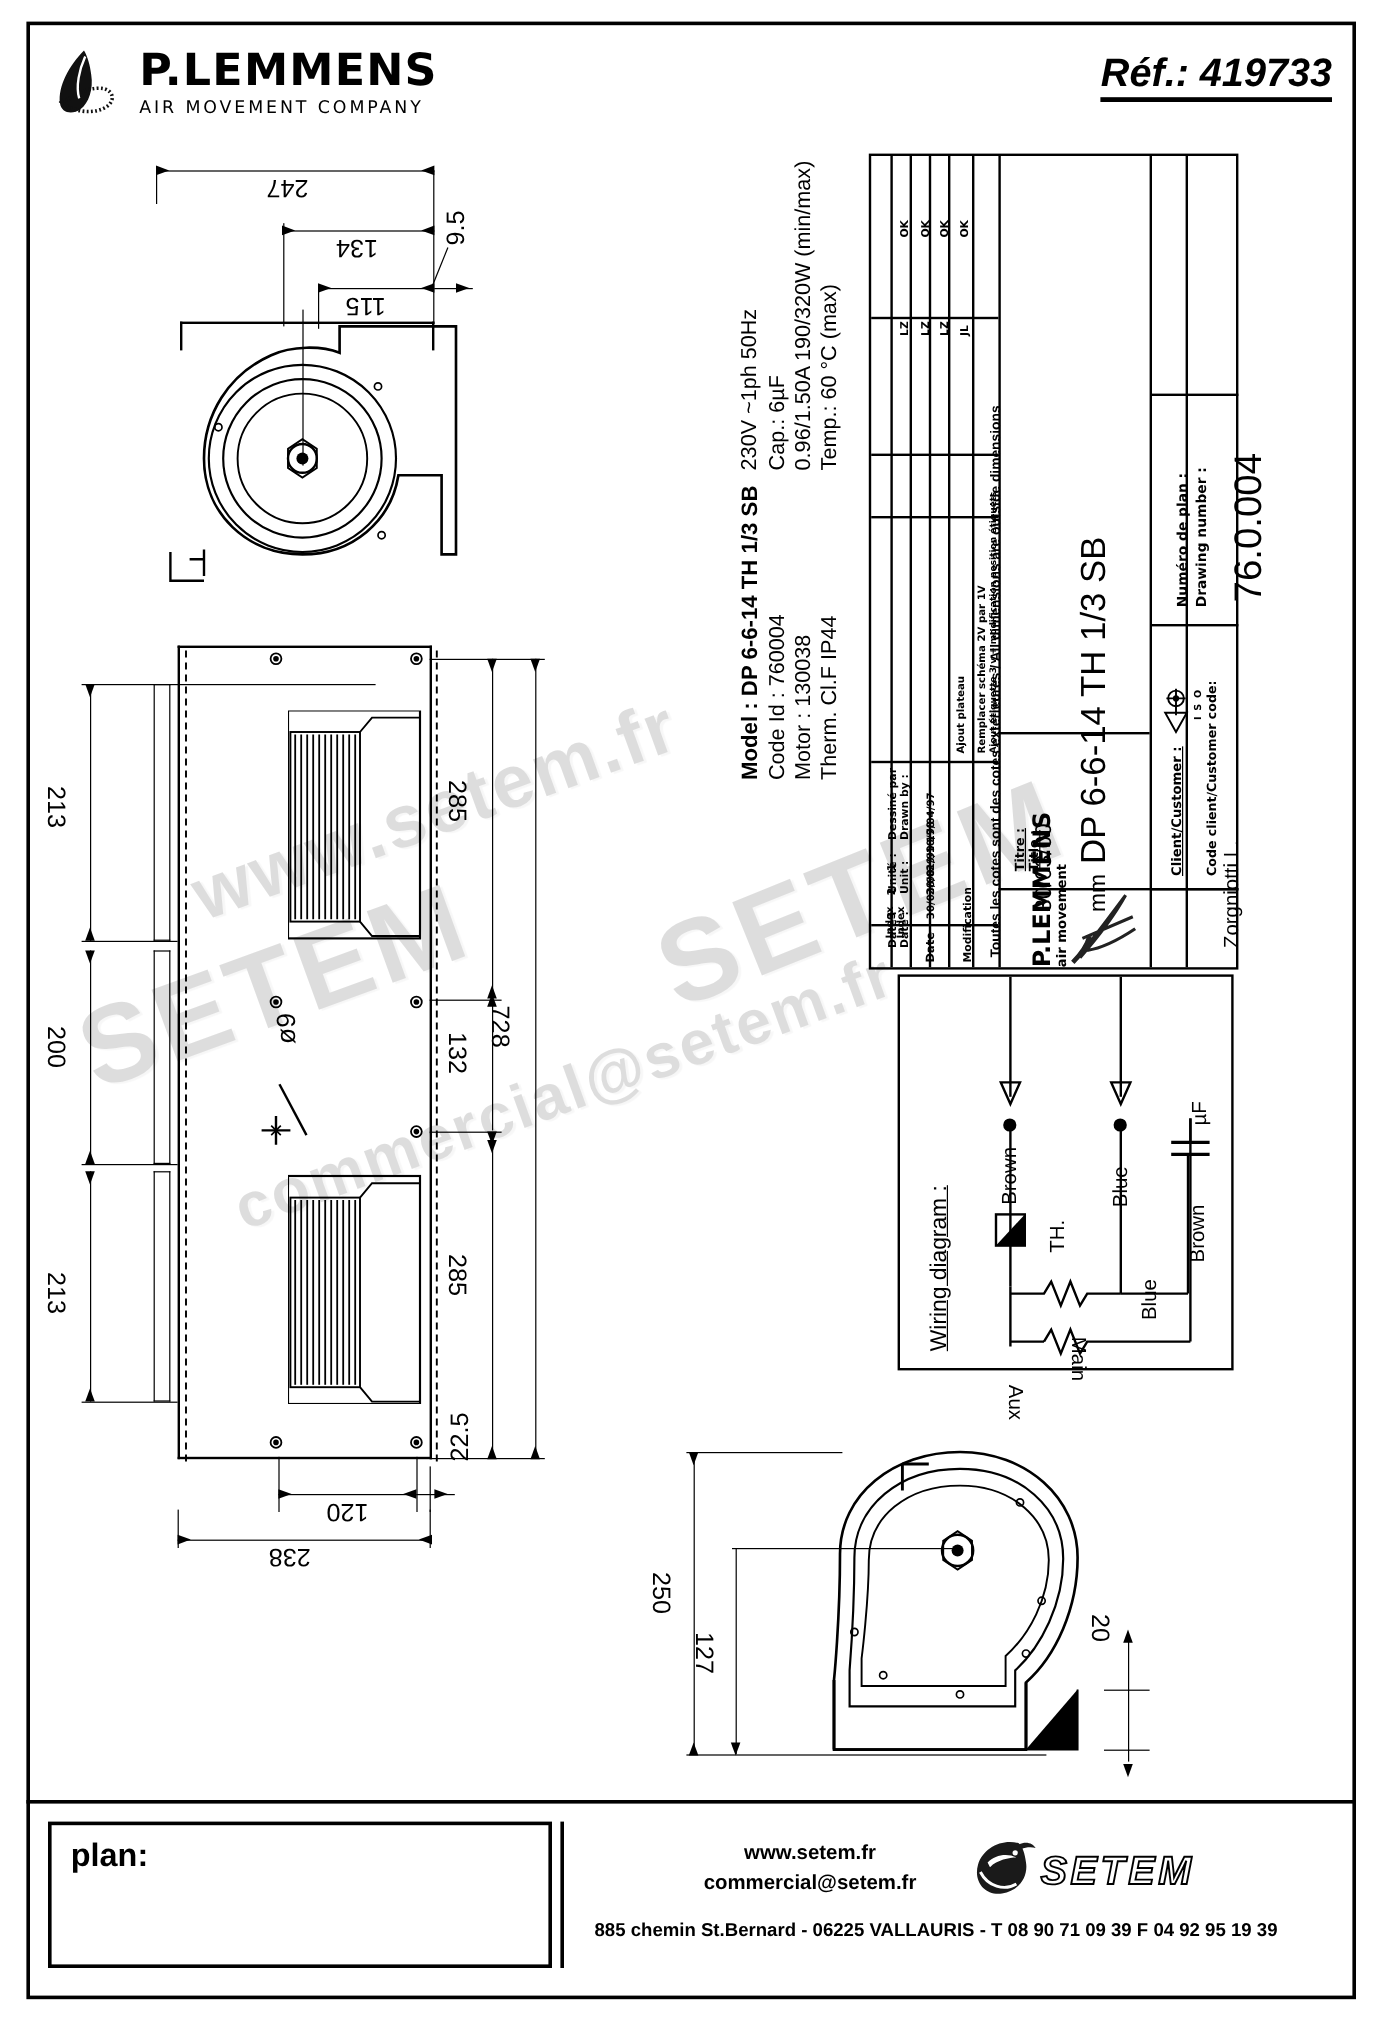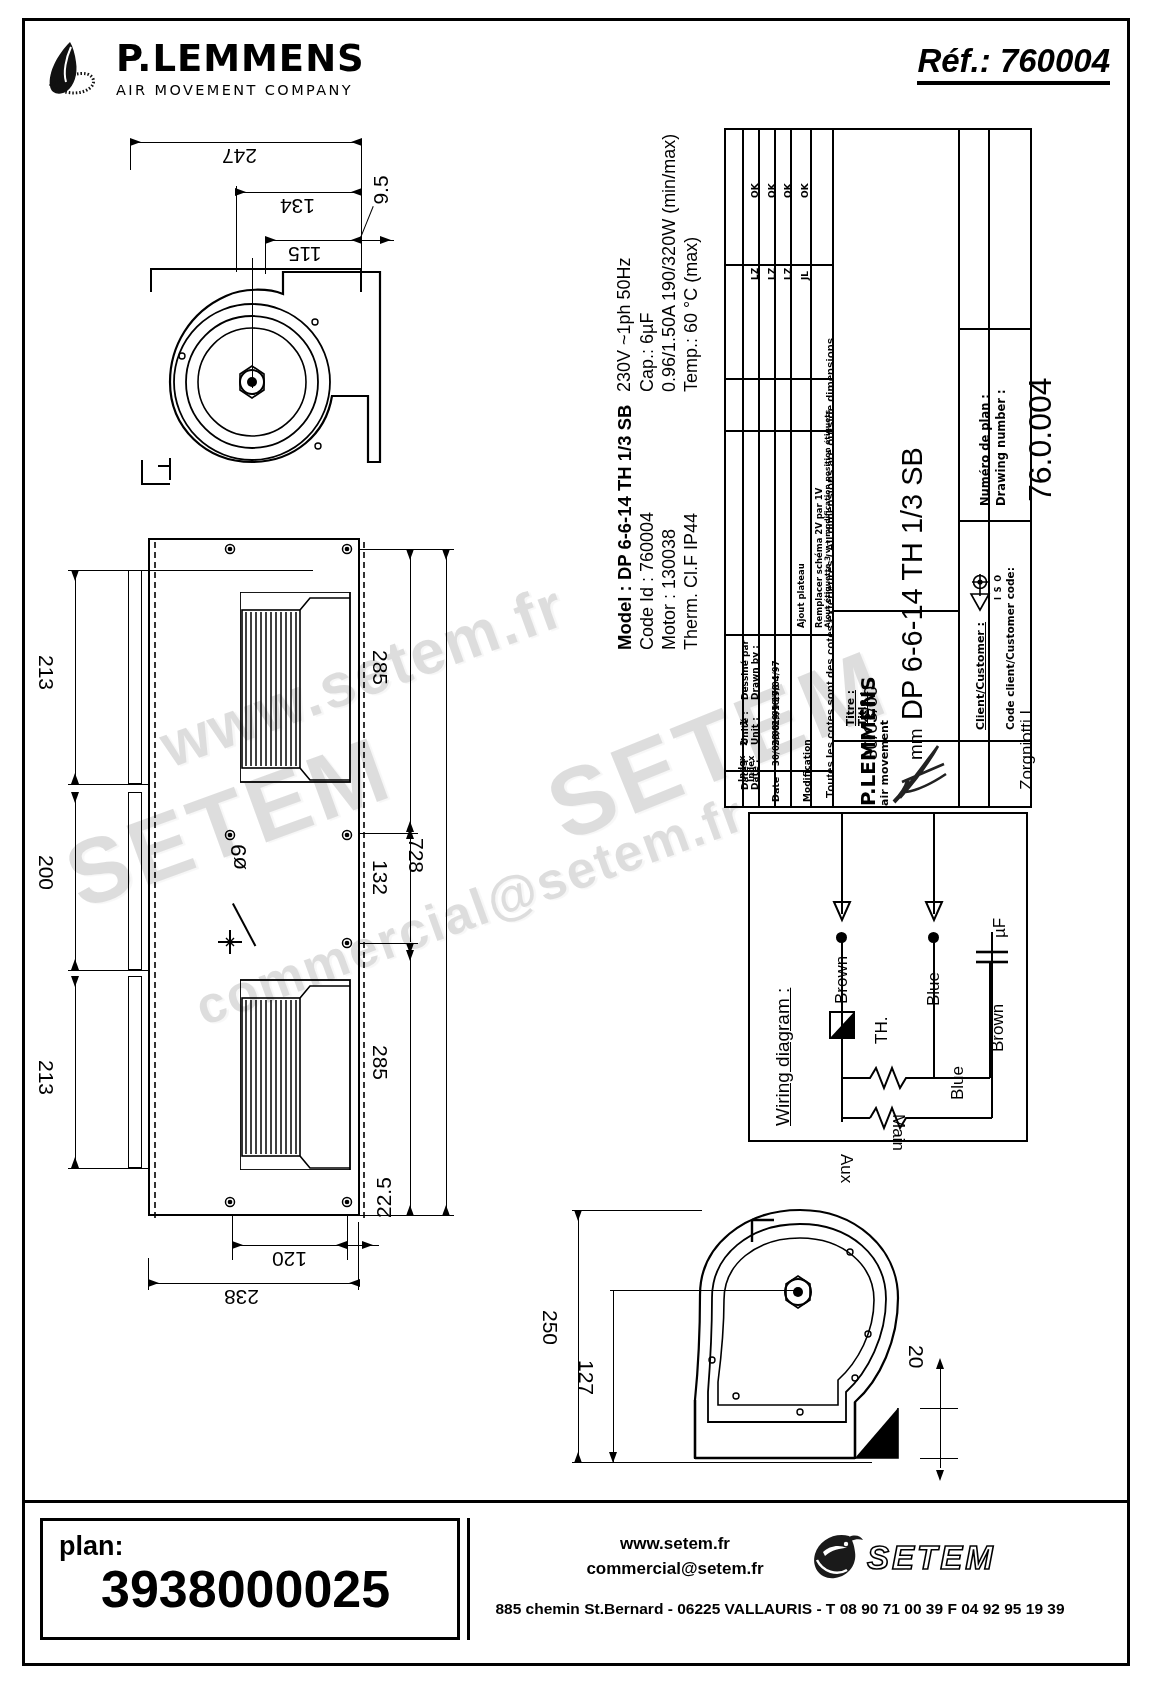--- a/index.html
+++ b/index.html
@@ -84,21 +84,21 @@
         <path d="M30 4 C18 16 8 34 10 48 C11 56 20 58 27 53 C34 48 38 36 36 24 C35 16 33 9 30 4 Z" fill="#111"></path>
         <path d="M10 46 C20 56 40 58 50 50 C56 45 54 38 47 36 C39 34 26 38 18 44 C14 46 11 46 10 46 Z" fill="none" stroke="#111" stroke-width="3" stroke-dasharray="1.5 2"></path>
         <path d="M31 9 C26 20 23 34 26 44" fill="none" stroke="#fff" stroke-width="2"></path>
       </svg>
     </span>
     <span class="hdr-text">
       <span class="brand">P.LEMMENS</span>
       <span class="brand-sub">AIR MOVEMENT COMPANY</span>
     </span>
   </div>
-  <div class="ref">Réf.: 760004</div>
+  <div class="ref">Réf.: 419733</div>
 
   <div class="wm wm1">www.setem.fr</div>
   <div class="wm wm2">SETEM</div>
   <div class="wm wm3">commercial@setem.fr</div>
   <div class="wm wm4">SETEM</div>
 
   <div>
 
     <div class="ln h" style="left:130px;top:142px;width:232px;"></div>
     <div class="arrowR" style="left:130px;top:138px;"></div>
@@ -489,37 +489,36 @@
     <div class="wlab" style="left:198px;top:286px;">Blue</div>
     <div class="wlab" style="left:238px;top:238px;">Brown</div>
     <div class="wlab" style="left:240px;top:124px;">µF</div>
     <div class="wlab" style="left:158px;top:300px;transform:rotate(90deg);">Main</div>
     <div class="wlab" style="left:106px;top:340px;transform:rotate(90deg);">Aux</div>
   </div>
 
   <div class="ln h2" style="left:22px;top:1500px;width:1108px;height:3px;"></div>
   <div class="codebox">
     <div class="codelbl">plan:</div>
-    <div class="codeval">3938000025</div>
   </div>
   <div class="sep-v"></div>
   <div class="ftr">
     <div class="ftr-web">
       <div>www.setem.fr</div>
       <div>commercial@setem.fr</div>
     </div>
     <div class="setemlogo">
       <span>
         <svg width="62" height="52" viewBox="0 0 62 52">
           <path d="M44 6 C30 2 14 10 10 24 C6 38 16 50 30 48 C44 46 52 34 50 22
                    C49 14 47 9 44 6 Z" fill="#1a1a1a"></path>
           <path d="M44 7 C50 4 56 6 58 10 C55 9 50 9 46 11 Z" fill="#1a1a1a"></path>
           <path d="M18 22 C24 16 34 14 42 18 C36 18 26 20 20 26 Z" fill="#fff"></path>
           <circle cx="41" cy="14" r="2.2" fill="#fff"></circle>
           <path d="M12 30 C18 42 32 46 42 40" fill="none" stroke="#fff" stroke-width="2.4"></path>
         </svg>
       </span>
       <span class="setemword">SETEM</span>
     </div>
-    <div class="ftr-addr">885 chemin St.Bernard  -  06225 VALLAURIS  -  T 08 90 71 00 39   F 04 92 95 19 39</div>
+    <div class="ftr-addr">885 chemin St.Bernard  -  06225 VALLAURIS  -  T 08 90 71 09 39   F 04 92 95 19 39</div>
   </div>
 
 </div>
 
 </body></html>

